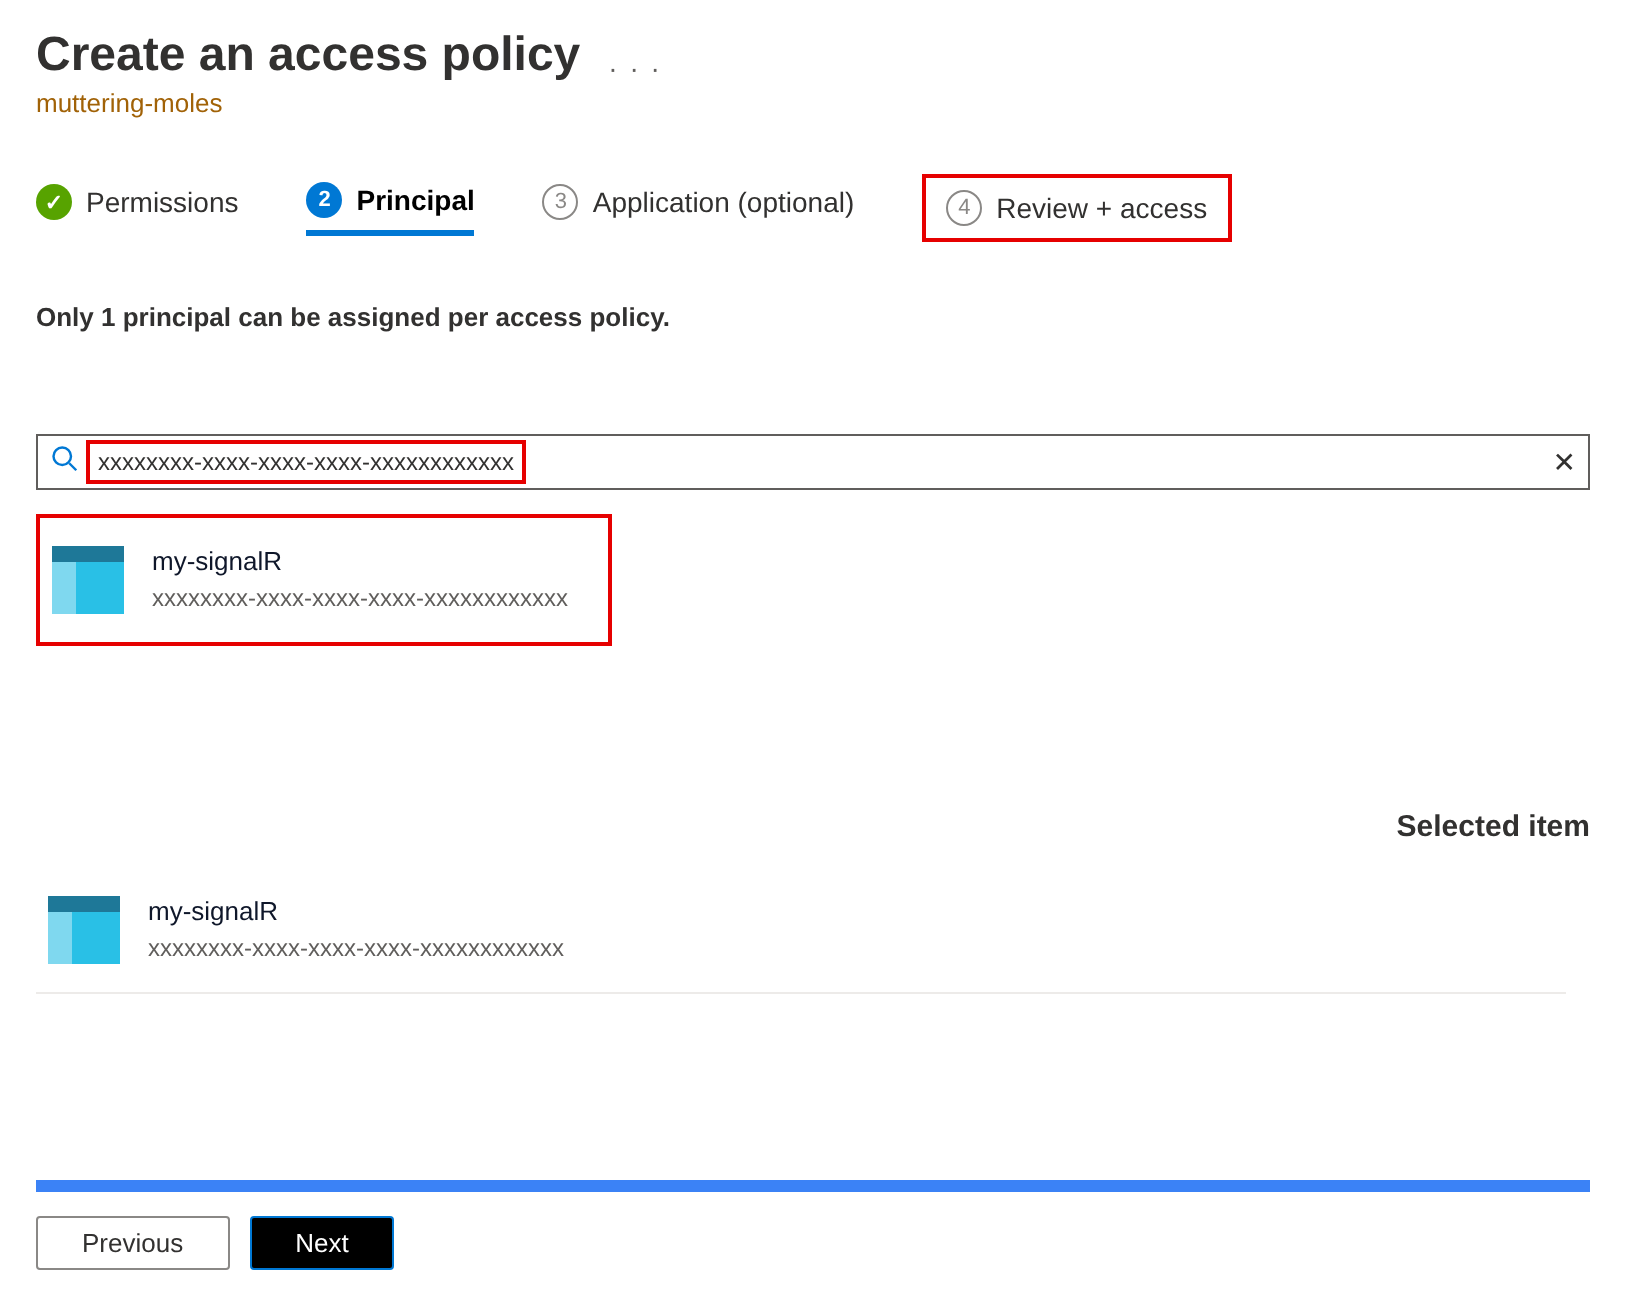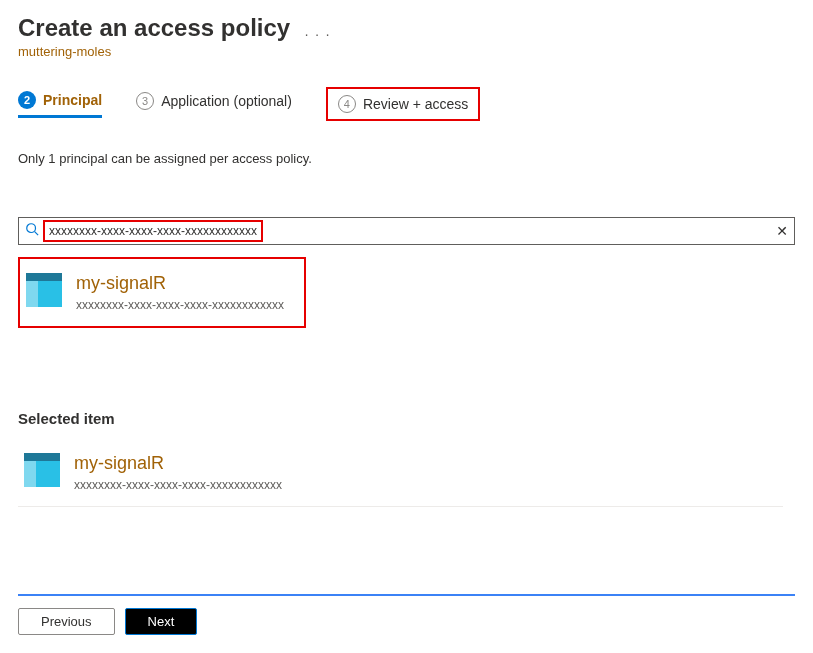--- a/index.html
+++ b/index.html
@@ -15,35 +15,35 @@
     }
     .header-row { display: flex; align-items: flex-end; gap: 14px; }
     .page-title { font-size: 24px; font-weight: 600; color: #323130; }
     .more-icon { color: #605e5c; letter-spacing: 1px; font-size: 14px; cursor: pointer; }
     .subtitle { font-size: 13px; color: #a16207; margin-top: 2px; }
 
     .wizard { display: flex; align-items: center; gap: 34px; margin-top: 28px; border-bottom: 0 solid transparent; }
     .step { display: flex; align-items: center; gap: 7px; padding-bottom: 6px; cursor: pointer; }
     .step.active { border-bottom: 3px solid #0078d4; }
     .step-label { font-size: 14px; color: #323130; }
-    .step.active .step-label { color: #a16207; font-weight: 600; }
+    .step.active .step-label { color: #000000; font-weight: 600; }
 
     .circle {
       width: 18px; height: 18px; border-radius: 50%;
       display: inline-flex; align-items: center; justify-content: center;
       font-size: 11px; flex-shrink: 0;
     }
     .circle.check { background: #57a300; color: #fff; }
     .circle.check::after { content: "✓"; font-size: 11px; font-weight: bold; }
     .circle.current { background: #0078d4; color: #fff; font-weight: 600; }
     .circle.pending { border: 1px solid #8a8886; color: #8a8886; }
 
     .red-box { border: 2px solid #e60000; }
 
-    .instructions { margin-top: 28px; font-size: 13px; line-height: 1.5; color: #323130; }
+    .instructions { margin-top: 28px; font-size: 13px; line-height: 1.5; color: #323130; font-weight: bold; }
     .link { color: #0078d4; text-decoration: none; cursor: pointer; }
 
     .search-wrap {
       display: flex; align-items: center; border: 1px solid #605e5c;
       height: 28px; margin-top: 48px; padding: 0 6px;
     }
     .search-icon { color: #0078d4; font-size: 13px; margin-right: 4px; }
     .input-red { border: 2px solid #e60000; padding: 2px 4px; flex: 0 0 auto; font-size: 12px; color: #323130; background: #fff; border-radius: 0; }
     .spacer { flex: 1; }
     .clear-icon { color: #323130; font-size: 14px; cursor: pointer; font-weight: 300; }
@@ -53,54 +53,58 @@
       padding: 14px 10px 14px 6px; margin-top: 12px;
       width: 288px;
     }
     .result-card.highlight { border: 2px solid #e60000; }
     .svc-icon {
       width: 36px; height: 34px; position: relative; flex-shrink: 0;
     }
     .svc-icon .top { position: absolute; top: 0; left: 0; right: 0; height: 8px; background: #1e7898; }
     .svc-icon .left { position: absolute; top: 8px; left: 0; width: 12px; bottom: 0; background: #7fd8ef; }
     .svc-icon .main { position: absolute; top: 8px; left: 12px; right: 0; bottom: 0; background: #29c0e6; }
-    .result-text .name { font-size: 18px; color: #a16207; }
+    .result-text .name { font-size: 13px; color: #0f172a; }
     .result-text .guid { font-size: 12px; color: #605e5c; margin-top: 4px; }
 
-    .section-heading { font-size: 15px; font-weight: 700; margin-top: 82px; }
+    .section-heading { font-size: 15px; font-weight: 700; margin-top: 82px; text-align: right; }
 
     .selected-card {
       display: flex; align-items: flex-start; gap: 14px;
       padding: 14px 10px 14px 6px; margin-top: 12px;
       border-bottom: 1px solid #edebe9;
       width: 765px;
     }
 
     .footer {
       position: absolute; left: 18px; right: 18px; bottom: 18px;
-      border-top: 2px solid #3b82f6; padding-top: 12px;
+      border-top: 6px solid #3b82f6; padding-top: 12px;
       display: flex; gap: 10px;
     }
     .btn {
       font-size: 13px; padding: 5px 22px; cursor: pointer; border-radius: 2px;
       font-family: inherit;
     }
     .btn-secondary { background: #fff; border: 1px solid #8a8886; color: #323130; }
     .btn-primary { background: #000000; border: 1px solid #0078d4; color: #fff; }
   </style>
 </head>
 <body>
 
 <div class="header-row">
   <div class="page-title">Create an access policy</div>
   <div class="more-icon">· · ·</div>
 </div>
 <div class="subtitle">muttering-moles</div>
 
 <div class="wizard">
+  <div class="step">
+    <span class="circle check"></span>
+    <span class="step-label">Permissions</span>
+  </div>
   <div class="step active">
     <span class="circle current">2</span>
     <span class="step-label">Principal</span>
   </div>
   <div class="step">
     <span class="circle pending">3</span>
     <span class="step-label">Application (optional)</span>
   </div>
   <div class="step" style="padding:0;">
     <div class="red-box" style="display:flex;align-items:center;gap:7px;padding:6px 10px;">

